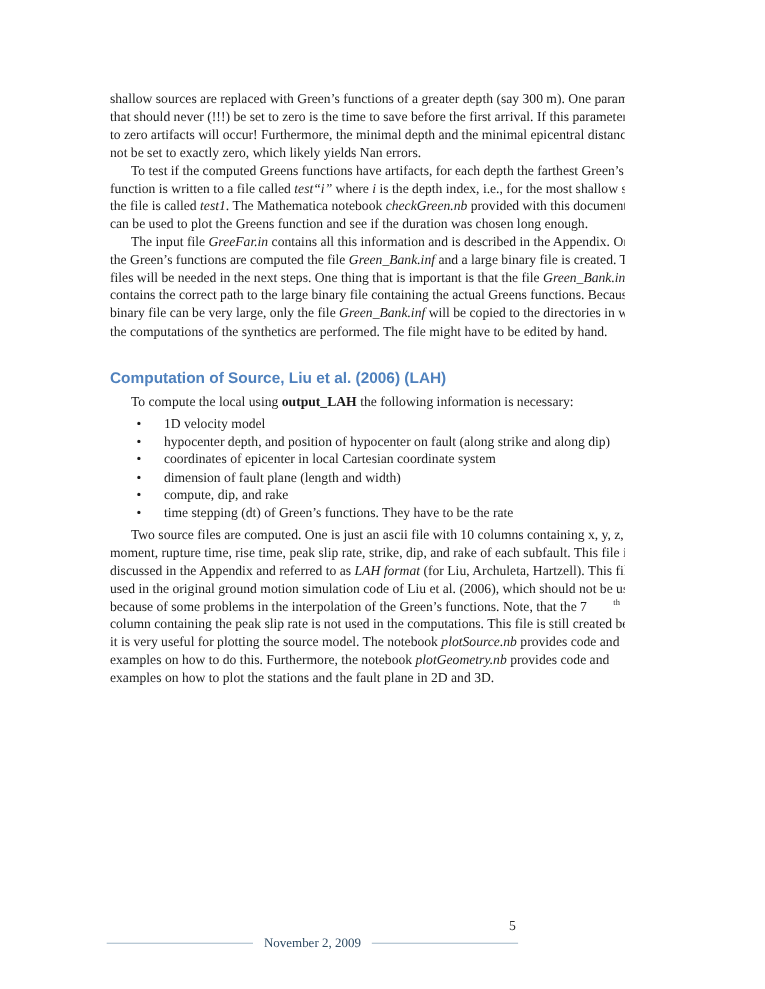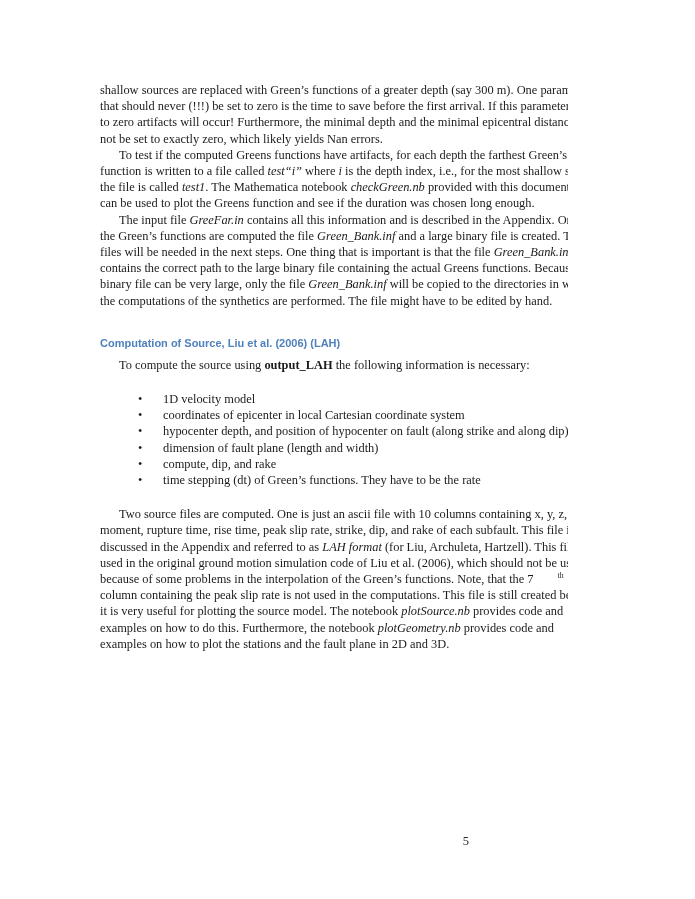--- a/index.html
+++ b/index.html
@@ -18,25 +18,25 @@
     left: 100px; top: 82px; width: 500px;
     font-size: 12.4px;
     line-height: 16.2px;
     text-align: left;
   }
   p.body { margin: 0; }
   p.body.indent { text-indent: 19px; }
   h2.heading {
     margin: 26px 0 6px 0;
     font-family: "Liberation Sans", sans-serif;
-    font-size: 11px;
+    font-size: 14px;
     font-weight: bold;
     line-height: 16px;
   }
-  ul.bullets { margin: 18px; padding: 0 0 0 45px; list-style: none; }
+  ul.bullets { margin: 4px; padding: 0 0 0 45px; list-style: none; }
   ul.bullets li { position: relative; margin: 0; }
   ul.bullets li::before {
     content: "\2022";
     position: absolute; left: -25px; top: 0;
     font-size: 12.4px;
   }
   .it { font-style: italic; }
   .bd { font-weight: bold; }
   sup.sp { font-size: 0.62em; line-height: 0; vertical-align: super; padding-left: 24px; }
   .footer {
@@ -56,28 +56,33 @@
 </head>
 <body>
 
 <div class="page" style="color: rgb(27, 27, 27);">
 
   <div class="content">
       <p class="body"><span>shallow sources are replaced with Green’s functions of a greater depth (say 300 m). One parameter that should never (!!!) be set to zero is the time to save before the first arrival. If this parameter is set to zero artifacts will occur! Furthermore, the minimal depth and the minimal epicentral distances can not be set to exactly zero, which likely yields Nan errors.</span></p>
       <p class="body indent"><span>To test if the computed Greens functions have artifacts, for each depth the farthest Green’s function is written to a file called </span><span class="it">test“i”</span><span> where </span><span class="it">i</span><span> is the depth index, i.e., for the most shallow source the file is called </span><span class="it">test1</span><span>.  The Mathematica notebook </span><span class="it">checkGreen.nb</span><span> provided with this documentation can be used to plot the Greens function and see if the duration was chosen long enough.</span></p>
       <p class="body indent"><span>The input file </span><span class="it">GreeFar.in</span><span> contains all this information and is described in the Appendix.  Once the Green’s functions are computed the file </span><span class="it">Green_Bank.inf</span><span> and a large binary file is created. Those files will be needed in the next steps. One thing that is important is that the file </span><span class="it">Green_Bank.inf</span><span> contains the correct path to the large binary file containing the actual Greens functions. Because the binary file can be very large, only the file </span><span class="it">Green_Bank.inf</span><span> will be copied to the directories in which the computations of the synthetics are performed. The file might have to be edited by hand.</span></p>
       <h2 class="heading" style="color: rgb(79, 129, 189);"><span>Computation of Source, Liu et al. (2006) (LAH)</span></h2>
-      <p class="body indent"><span>To compute the source using </span><span class="bd">output_LAH</span><span> the following information is necessary:</span></p>
+      <p class="body indent"><span>To compute the local using </span><span class="bd">output_LAH</span><span> the following information is necessary:</span></p>
       <ul class="bullets">
         <li><span>1D velocity model</span></li>
+        <li><span>hypocenter depth, and position of hypocenter on fault (along strike and along dip)</span></li>
         <li><span>coordinates of epicenter in local Cartesian coordinate system</span></li>
-        <li><span>hypocenter depth, and position of hypocenter on fault (along strike and along dip)</span></li>
         <li><span>dimension of fault plane (length and width)</span></li>
         <li><span>compute, dip, and rake</span></li>
         <li><span>time stepping (dt) of Green’s functions. They have to be the rate</span></li>
       </ul>
       <p class="body indent"><span>Two source files are computed. One is just an ascii file with 10 columns containing x, y, z, moment, rupture time, rise time, peak slip rate, strike, dip, and rake of each subfault. This file is discussed in the Appendix and referred to as </span><span class="it">LAH format</span><span> (for Liu, Archuleta, Hartzell). This file was used in the original ground motion simulation code of Liu et al. (2006), which should not be used because of some problems in the interpolation of the Green’s functions. Note, that the 7</span><sup class="sp">th</sup><span> column containing the peak slip rate is not used in the computations. This file is still created because it is very useful for plotting the source model. The notebook </span><span class="it">plotSource.nb</span><span> provides code and examples on how to do this. Furthermore, the notebook </span><span class="it">plotGeometry.nb</span><span> provides  code and examples on how to plot the stations and the fault plane in 2D and 3D.</span></p>
     </div>
 
   <div class="pagenum" style="color: rgb(43, 43, 43);">5</div>
 
+  <div class="footer" style="color: rgb(46, 75, 99);">
+    <div class="rule" style="background: rgb(169, 188, 203);"></div>
+    <div class="date">November 2, 2009</div>
+    <div class="rule" style="background: rgb(169, 188, 203);"></div>
+  </div>
 
 </div>
 
 </body></html>

